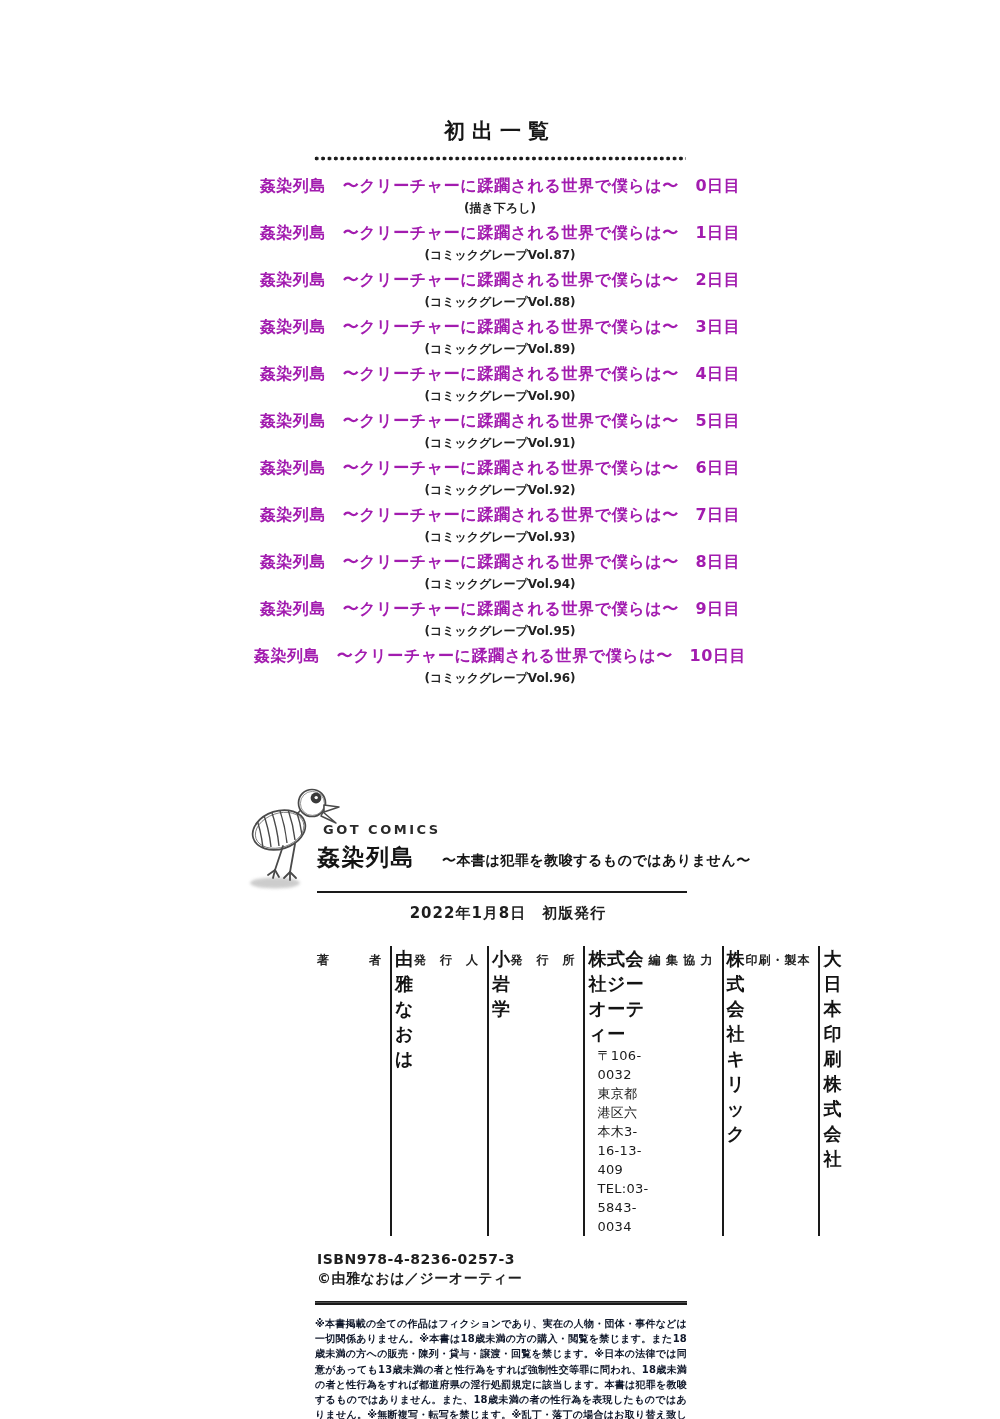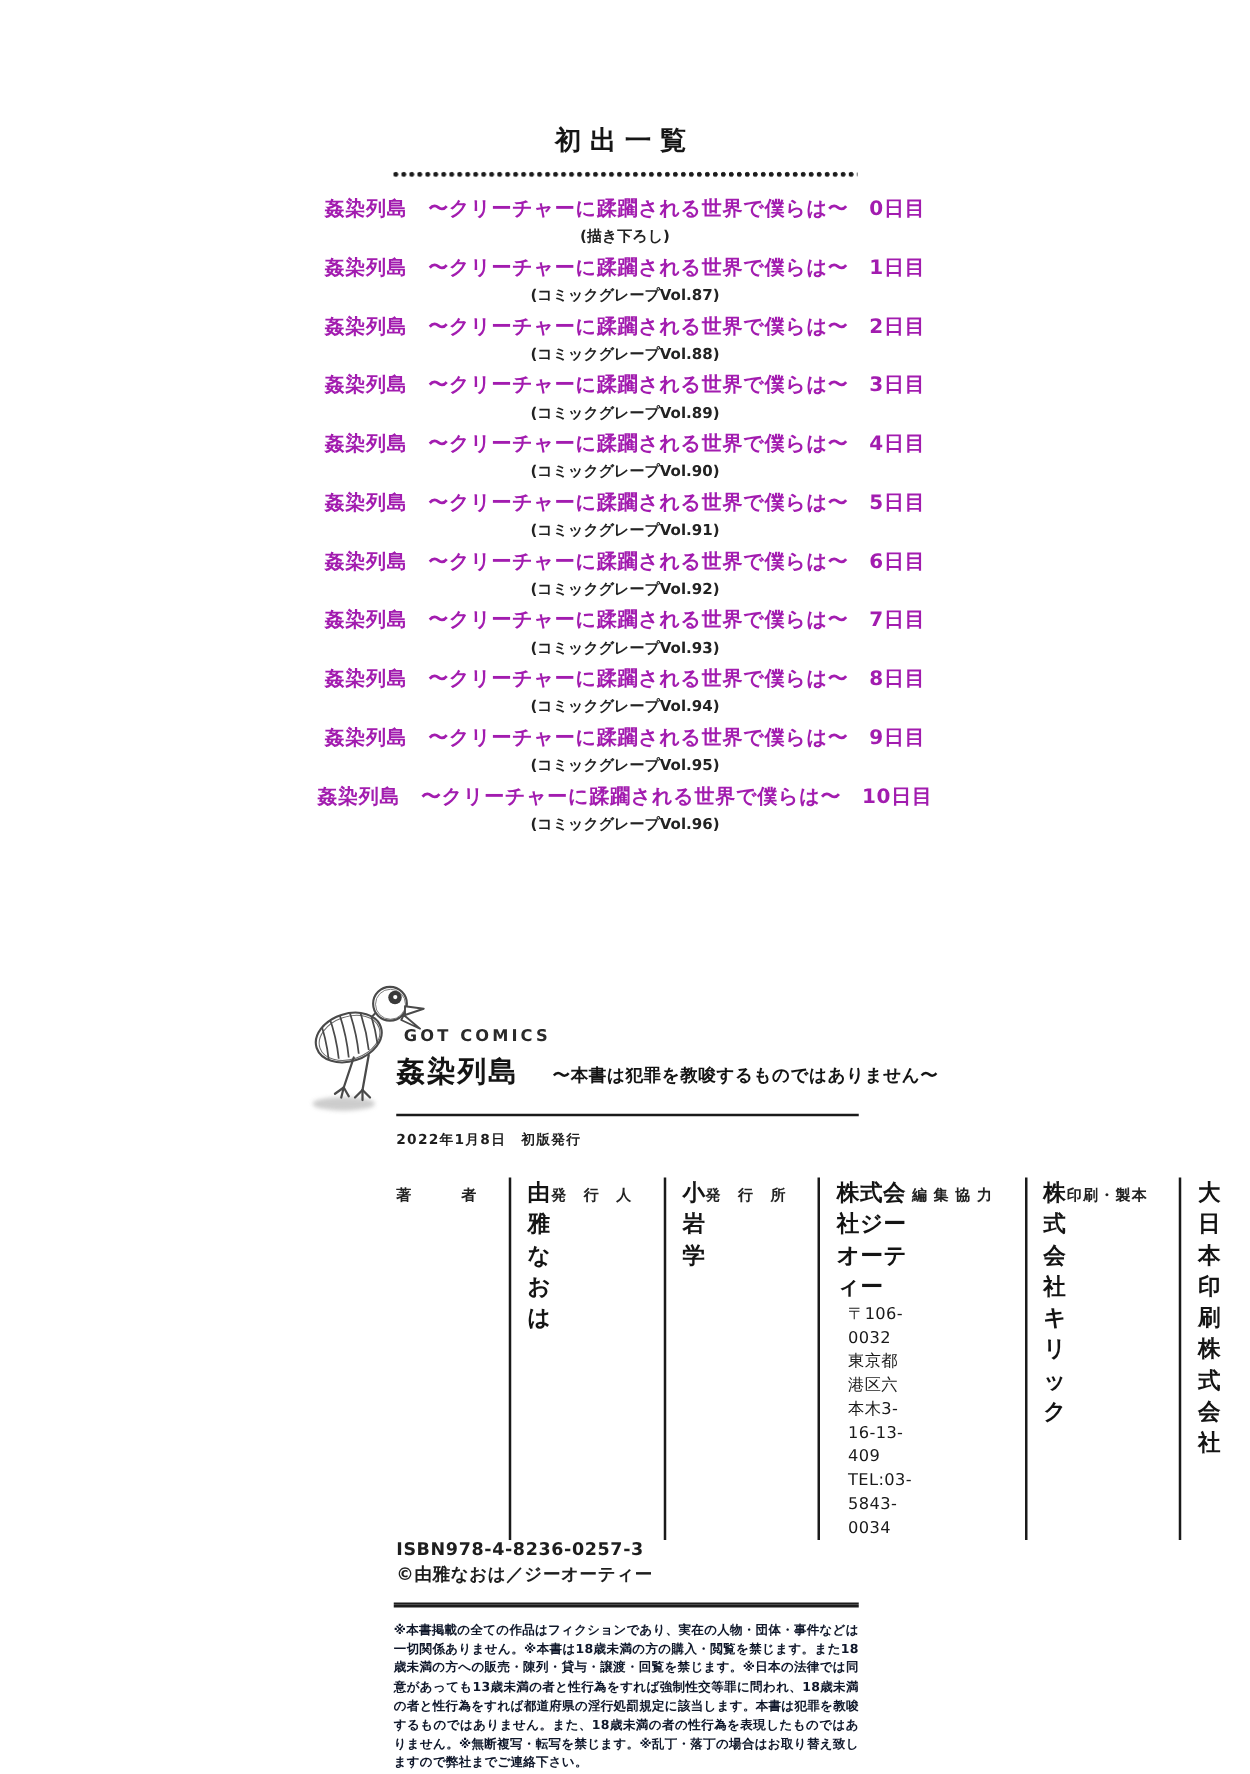--- a/index.html
+++ b/index.html
@@ -1,53 +1,53 @@
 <!DOCTYPE html>
 <html><head>
 <meta charset="utf-8">
 <style>
   html,body{margin:0;padding:0;}
   body{
     width:1000px;height:1419px;background:#ffffff;position:relative;
     font-family:"DejaVu Sans",sans-serif;color:#1e1e1e;overflow:hidden;
   }
   
-  .list-section{position:absolute;top:98px;left:0;width:1000px;text-align:center;}
+  .list-section{position:absolute;top:117px;left:0;width:1000px;text-align:center;}
   .list-heading{font-size:21px;font-weight:bold;letter-spacing:7px;color:#161616;}
   .dotted-rule{
     width:372px;height:5px;margin:11px auto 13px auto;
     background-image:radial-gradient(circle at 2.6px 2.5px,#1b1b1b 1.7px,transparent 2.2px);
     background-size:6.4px 5px;background-repeat:repeat-x;
   }
   .entry{margin-bottom:3px;}
   .entry-title{font-size:16px;font-weight:bold;letter-spacing:0.6px;line-height:24px;color:#a21caf;}
   .entry-source{font-size:12px;font-weight:600;line-height:20px;color:#222;}
   
   .colophon{position:absolute;left:315px;top:822px;width:372px;}
   .bird-logo{position:absolute;left:-70px;top:-42px;width:95px;height:112px;}
   .imprint{font-size:13px;font-weight:bold;letter-spacing:2.5px;color:#2a2a2a;margin-left:8px;}
   .title-row{
     display:flex;align-items:baseline;gap:27px;margin-top:5px;margin-left:2px;
     border-bottom:2.5px solid #1a1a1a;padding-bottom:18px;white-space:nowrap;
   }
   .book-title{font-size:23px;font-weight:bold;letter-spacing:1.5px;color:#141414;}
   .book-subtitle{font-size:14px;font-weight:bold;letter-spacing:0.5px;color:#141414;}
-  .edition-date{font-size:11px;font-weight:bold;letter-spacing:1px;margin-top:11px;margin-left:2px;}
+  .edition-date{font-size:15px;font-weight:bold;letter-spacing:1px;margin-top:11px;margin-left:14px;text-align:center;}
   .credits{margin-top:23px;display:flex;margin-left:2px;}
   .credit-row{display:flex;}
   .credit-label{
     width:64px;flex-shrink:0;font-size:12px;font-weight:bold;color:#222;
     text-align:justify;text-align-last:justify;-moz-text-align-last:justify;
     padding-top:6px;
   }
-  .credit-value-cell{border-left:2px solid #1a1a1a;margin-left:26px;padding-left:13px;flex:1;}
+  .credit-value-cell{border-left:2px solid #1a1a1a;margin-left:9px;padding-left:3px;flex:1;}
   .credit-value{font-size:18px;font-weight:bold;line-height:25px;color:#141414;letter-spacing:0.5px;}
   .credit-details{margin-left:9px;}
   .credit-detail{font-size:13px;font-weight:normal;line-height:19px;color:#1a1a1a;letter-spacing:0.3px;}
-  .isbn-line{font-size:14px;font-weight:bold;margin-left:2px;letter-spacing:0.5px;}
+  .isbn-line{font-size:14px;font-weight:bold;margin-top:15px;margin-left:2px;letter-spacing:0.5px;}
   .copyright-line{font-size:14px;font-weight:bold;margin-top:3px;margin-left:2px;letter-spacing:0.5px;}
   .divider{height:4px;background:linear-gradient(to bottom,#1c1c1c 32%,#4e4e4e 32%,#4e4e4e 58%,#1c1c1c 58%);margin-top:13px;}
   .disclaimer{
     margin-top:11px;font-size:10px;font-weight:600;line-height:1.52;
     text-align:justify;color:#0f172a;letter-spacing:0.2px;
   }
 </style>
 </head>
 <body>
 

